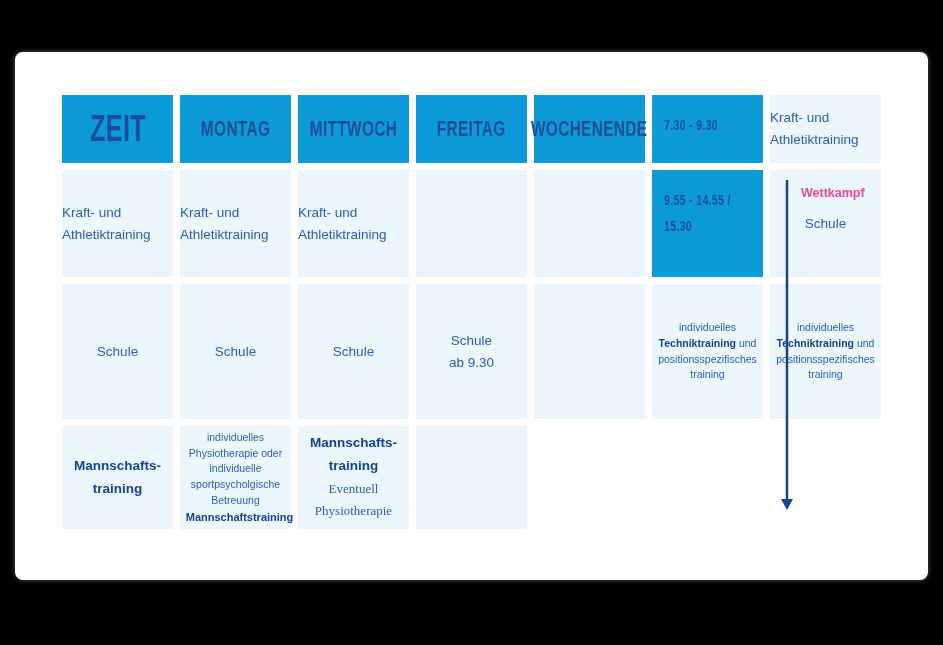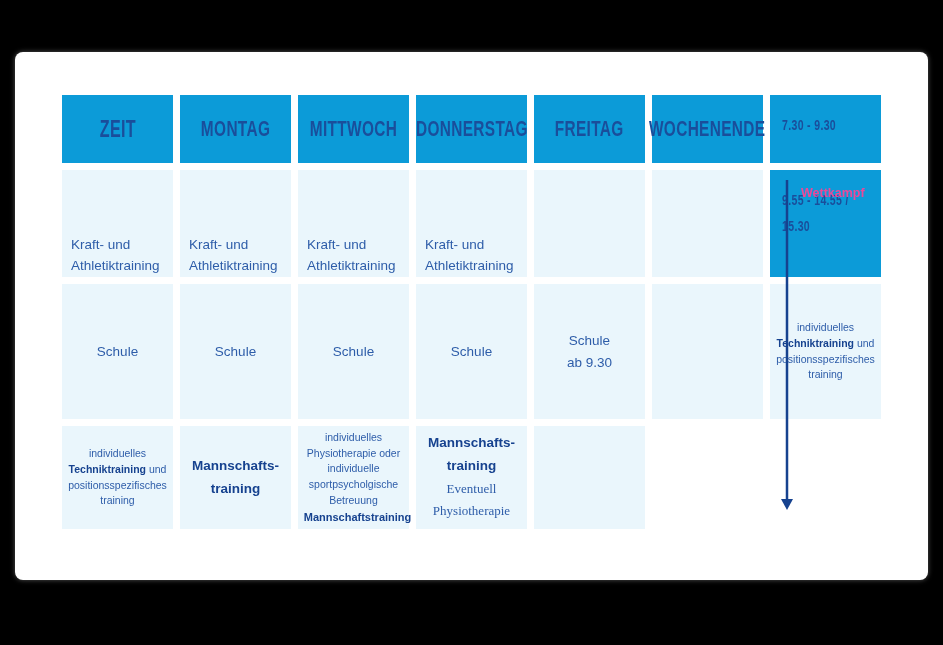--- a/index.html
+++ b/index.html
@@ -19,34 +19,34 @@
     grid-template-columns:repeat(7,111px);
     grid-template-rows:68px 107px 135px 103px;
     gap:7px;
   }
   .th{
     background:#0c9bd8;color:#1a4e9b;
     display:flex;align-items:center;justify-content:center;
     font-weight:bold;
   }
   .cond{display:inline-block;transform:scaleX(0.70);white-space:pre-line;letter-spacing:0.5px;}
-  .th-zeit{font-size:23px;}
+  .th-zeit{font-size:36px;}
   .th-day{font-size:22px;justify-content:center;}
   .time{
     background:#0c9bd8;color:#1a4e9b;font-weight:bold;font-size:15px;
     padding:17px 0 0 12px;box-sizing:border-box;
   }
   .time .cond{transform-origin:left top;line-height:1.75;}
   .cell{
     background:#eaf6fc;color:#2e5da9;
     display:flex;align-items:center;justify-content:center;
     text-align:center;box-sizing:border-box;
   }
   .cell .txt{white-space:pre-line;}
-  .cell.left{justify-content:flex-start;text-align:left;padding-left:9px;align-items:flex-end;}
+  .cell.left{justify-content:flex-start;text-align:left;}
   .f14{font-size:13.5px;line-height:1.6;}
   .f10{font-size:10.5px;line-height:1.5;}
   .bold-navy{font-weight:bold;color:#16428f;}
   .mid-bold{font-size:13.5px;line-height:1.7;font-weight:bold;color:#16428f;}
   .f11b{font-size:11px;font-weight:bold;color:#16428f;margin-left:8px;}
   .f13{font-size:13px;line-height:1.5;font-weight:normal;color:#2e5da9;font-family:Liberation Serif, serif;}
   .weekend-overlay{
     position:absolute;left:758px;top:126px;width:125px;height:340px;
     pointer-events:none;
   }
@@ -64,23 +64,20 @@
   <div class="schedule">
 
     <div class="th th-zeit">
       <span class="cond">ZEIT</span>
     </div>
     <div class="th th-day">
       <span class="cond">MONTAG</span>
     </div>
     <div class="th th-day">
       <span class="cond">MITTWOCH</span>
-    </div>
-    <div class="th th-day">
-      <span class="cond">DONNERSTAG</span>
     </div>
     <div class="th th-day">
       <span class="cond">FREITAG</span>
     </div>
     <div class="th th-day">
       <span class="cond">WOCHENENDE</span>
     </div>
 
     <div class="time">
       <span class="cond">7.30 - 9.30</span>

